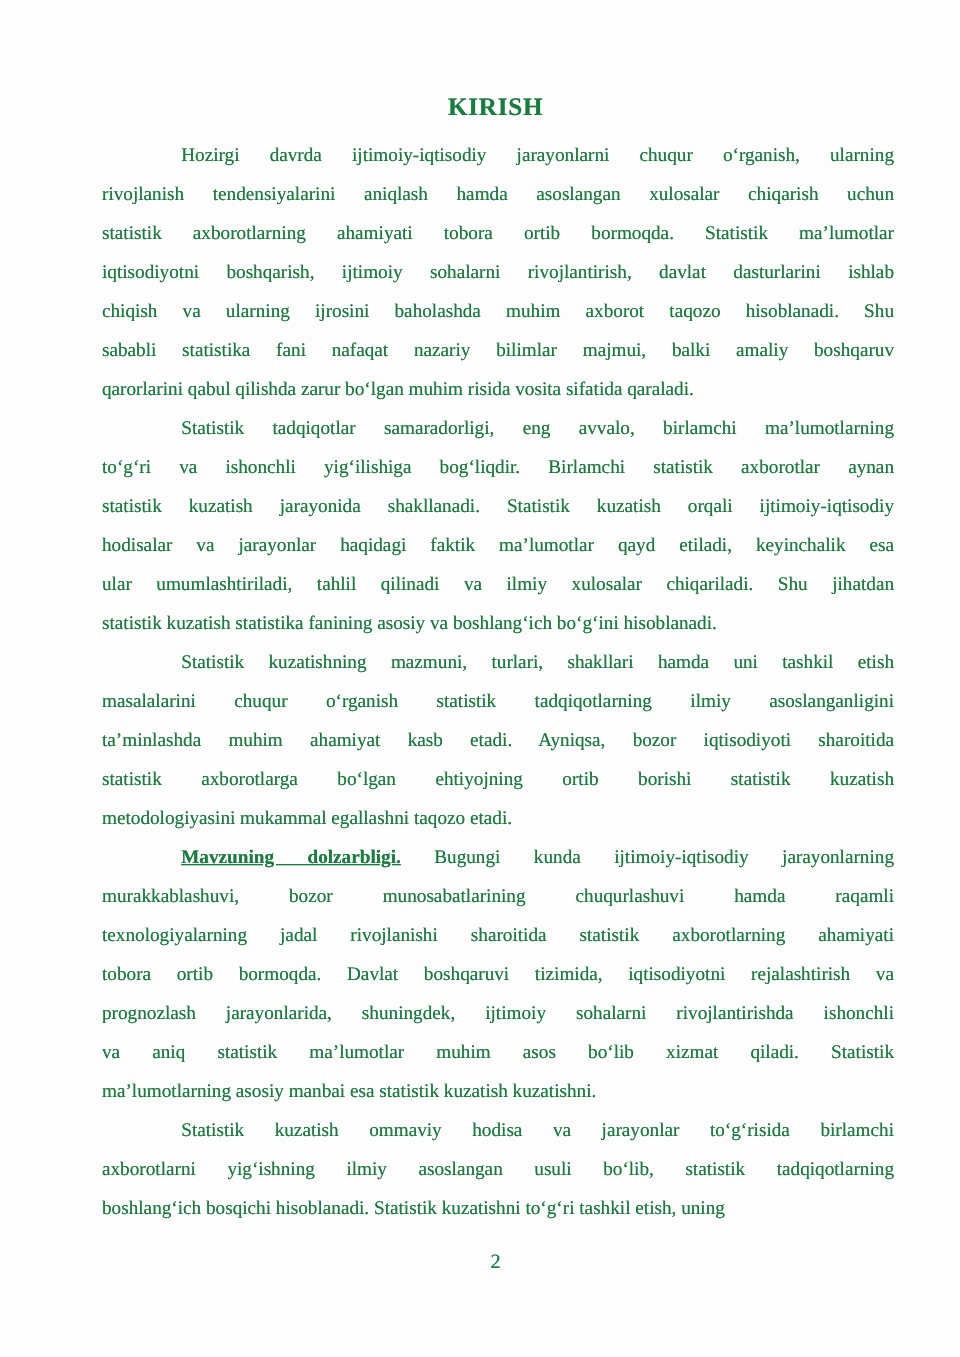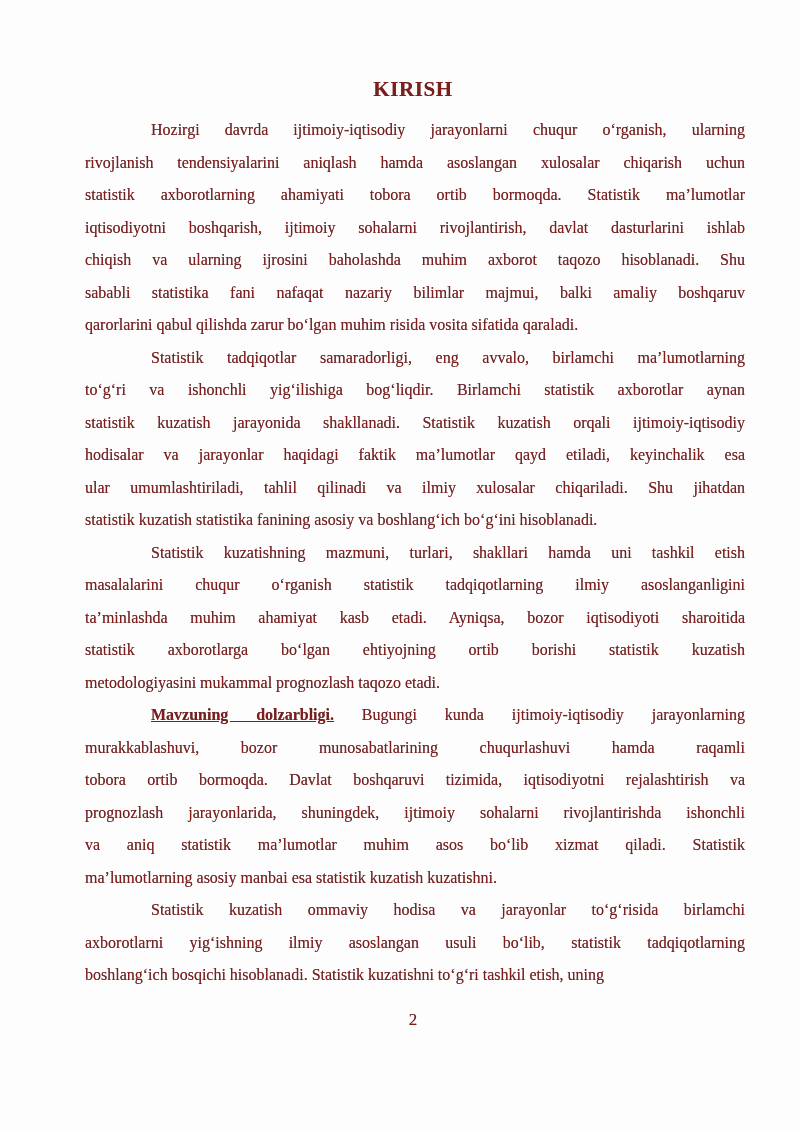--- a/index.html
+++ b/index.html
@@ -6,21 +6,21 @@
   body {
     width: 800px; height: 1131px;
     background: #ffffff;
     overflow: hidden;
   }
   .page {
     position: relative;
     width: 800px; height: 1131px;
     background: #fdfdfd;
     font-family: "Liberation Serif", "DejaVu Serif", serif;
-    color: #7f1d1d;
+    color: #15803d;
     text-shadow: 0 0 0.45px rgba(20,20,20,0.55); 
   }
   .title {
     margin: 0;
     padding-top: 76px;
     font-size: 21px;
     line-height: 26px;
     font-weight: bold;
     text-align: center;
     letter-spacing: 0.6px;
@@ -72,25 +72,26 @@
         <div class="line">statistik kuzatish jarayonida shakllanadi. Statistik kuzatish orqali ijtimoiy-iqtisodiy</div>
         <div class="line">hodisalar va jarayonlar haqidagi faktik ma’lumotlar qayd etiladi, keyinchalik esa</div>
         <div class="line">ular umumlashtiriladi, tahlil qilinadi va ilmiy xulosalar chiqariladi. Shu jihatdan</div>
         <div class="line last">statistik kuzatish statistika fanining asosiy va boshlang‘ich bo‘g‘ini hisoblanadi.</div>
       </div>
       <div class="para">
         <div class="line first">Statistik kuzatishning mazmuni, turlari, shakllari hamda uni tashkil etish</div>
         <div class="line">masalalarini chuqur o‘rganish statistik tadqiqotlarning ilmiy asoslanganligini</div>
         <div class="line">ta’minlashda muhim ahamiyat kasb etadi. Ayniqsa, bozor iqtisodiyoti sharoitida</div>
         <div class="line">statistik axborotlarga bo‘lgan ehtiyojning ortib borishi statistik kuzatish</div>
-        <div class="line last">metodologiyasini mukammal prognozlash taqozo etadi.</div>
+        <div class="line last">metodologiyasini mukammal egallashni taqozo etadi.</div>
       </div>
       <div class="para">
         <div class="line first"><b>Mavzuning dolzarbligi.</b> Bugungi kunda ijtimoiy-iqtisodiy jarayonlarning</div>
         <div class="line">murakkablashuvi, bozor munosabatlarining chuqurlashuvi hamda raqamli</div>
+        <div class="line">texnologiyalarning jadal rivojlanishi sharoitida statistik axborotlarning ahamiyati</div>
         <div class="line">tobora ortib bormoqda. Davlat boshqaruvi tizimida, iqtisodiyotni rejalashtirish va</div>
         <div class="line">prognozlash jarayonlarida, shuningdek, ijtimoiy sohalarni rivojlantirishda ishonchli</div>
         <div class="line">va aniq statistik ma’lumotlar muhim asos bo‘lib xizmat qiladi. Statistik</div>
         <div class="line last">ma’lumotlarning asosiy manbai esa statistik kuzatish kuzatishni.</div>
       </div>
       <div class="para">
         <div class="line first">Statistik kuzatish ommaviy hodisa va jarayonlar to‘g‘risida birlamchi</div>
         <div class="line">axborotlarni yig‘ishning ilmiy asoslangan usuli bo‘lib, statistik tadqiqotlarning</div>
         <div class="line last">boshlang‘ich bosqichi hisoblanadi. Statistik kuzatishni to‘g‘ri tashkil etish, uning</div>
       </div>

